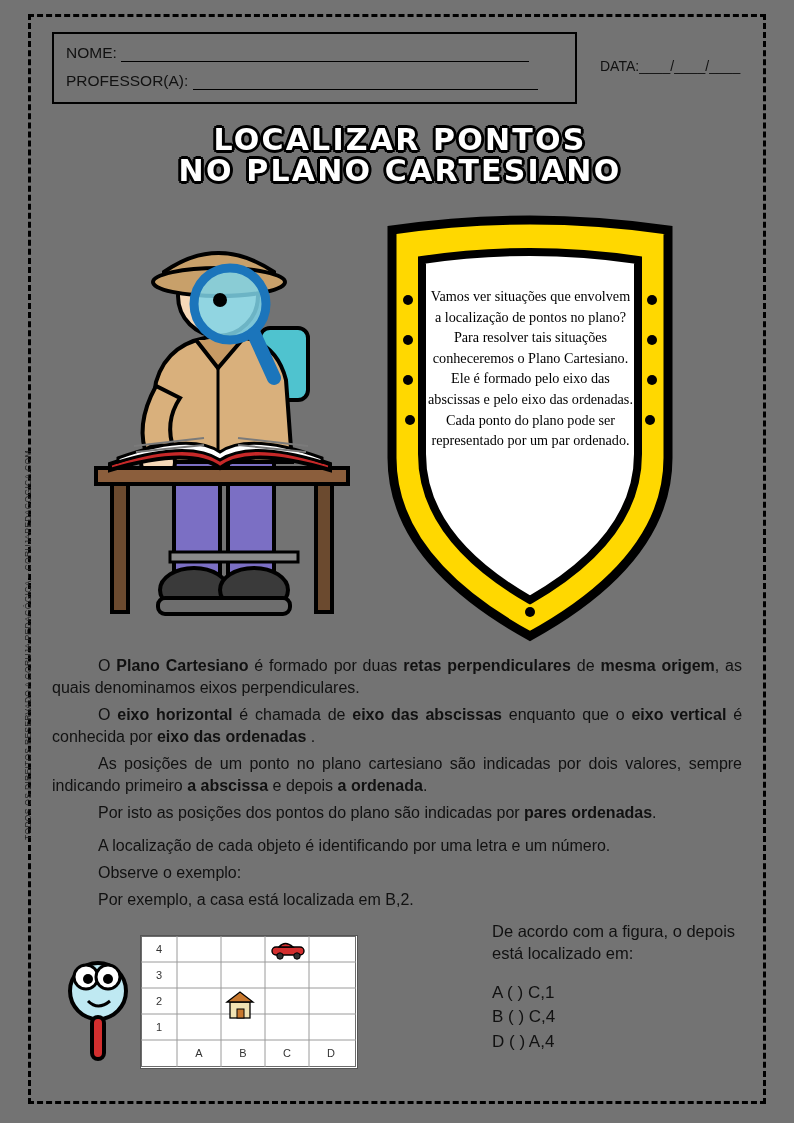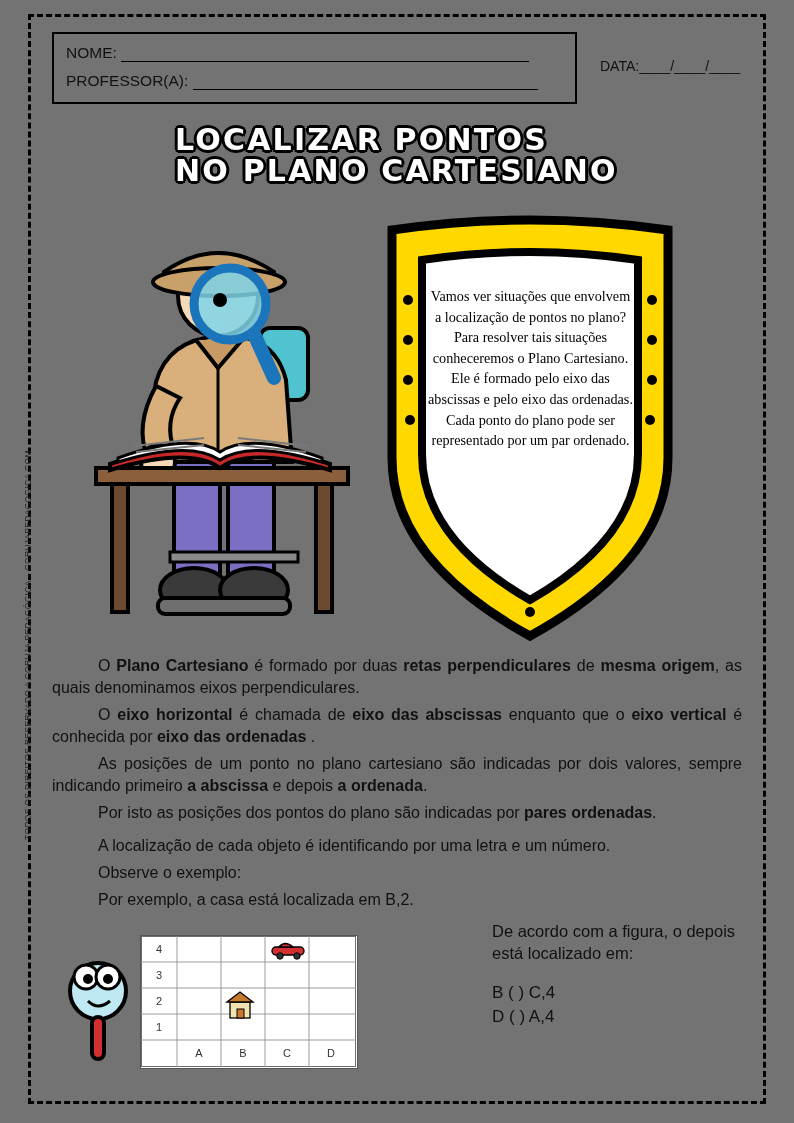--- a/index.html
+++ b/index.html
@@ -70,21 +70,21 @@
     font-size: 14px;
     color: #111;
     white-space: nowrap;
   }
 
   
   .title-wrap {
     position: absolute;
     left: 175px; top: 125px;
     width: 450px;
-    text-align: left;
+    text-align: center;
     line-height: 1.02;
   }
   .title-line {
     font-family: "DejaVu Sans", sans-serif;
     font-weight: bold;
     font-size: 30px;
     letter-spacing: 2.2px;
     color: #ffffff;
     -webkit-text-stroke: 3px #000;
     paint-order: stroke fill;
@@ -324,18 +324,19 @@
     <div class="glabel" style="left:0px; top:81px;">1</div>
     <div class="glabel" style="left:40px; top:107px;">A</div>
     <div class="glabel" style="left:84px; top:107px;">B</div>
     <div class="glabel" style="left:128px; top:107px;">C</div>
     <div class="glabel" style="left:172px; top:107px;">D</div>
   </div>
 
   <div class="qblock">
     <div>De acordo com a figura, o depois está localizado em:</div>
     <div class="qopts">
+      <div>A (  ) C,1</div>
       <div>B (  ) C,4</div>
       <div>D (  ) A,4</div>
     </div>
   </div>
 
 </div>
 
 </body></html>

